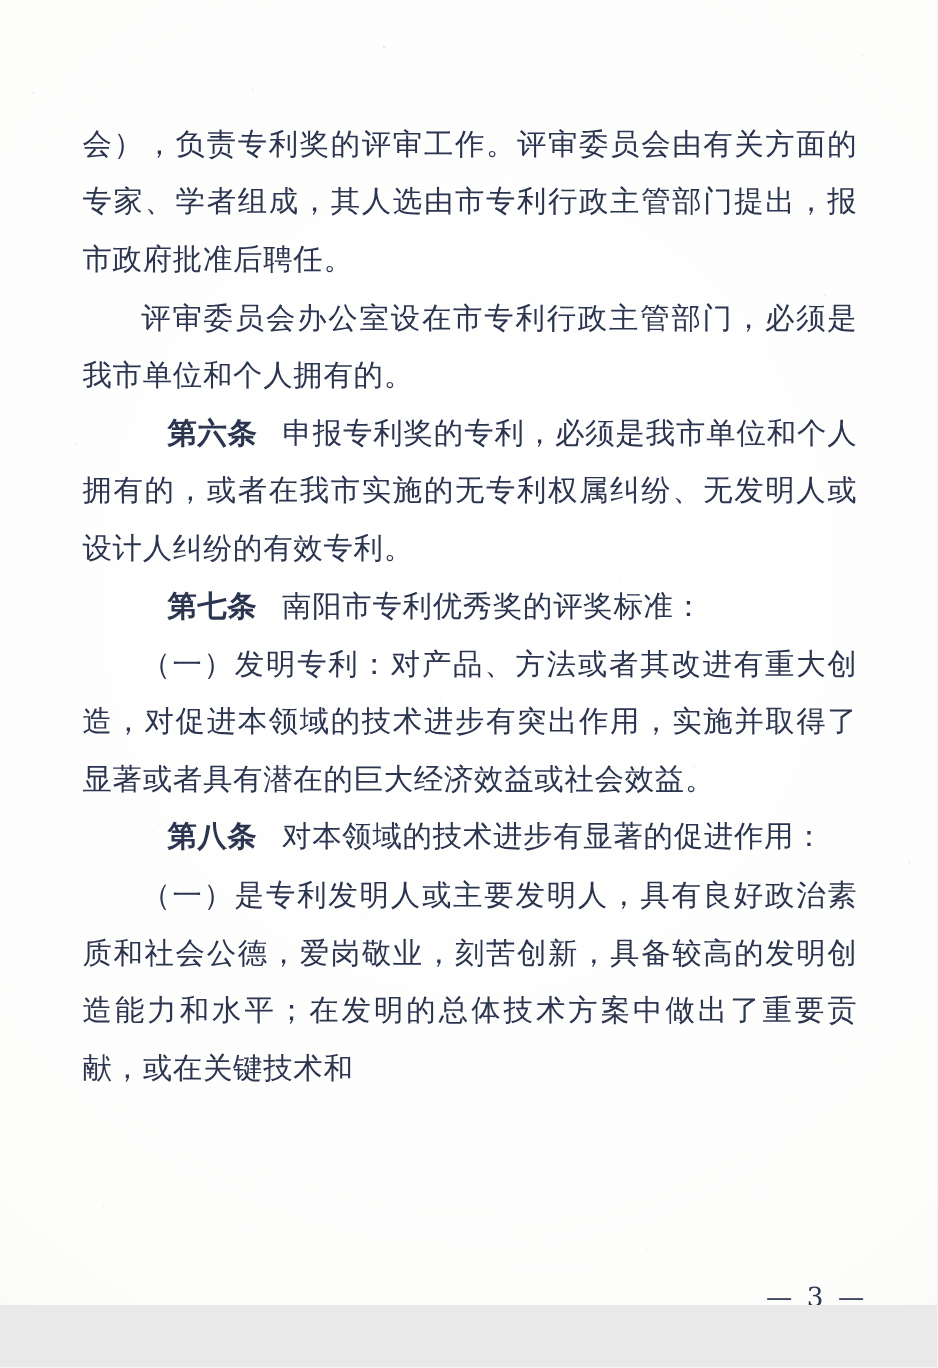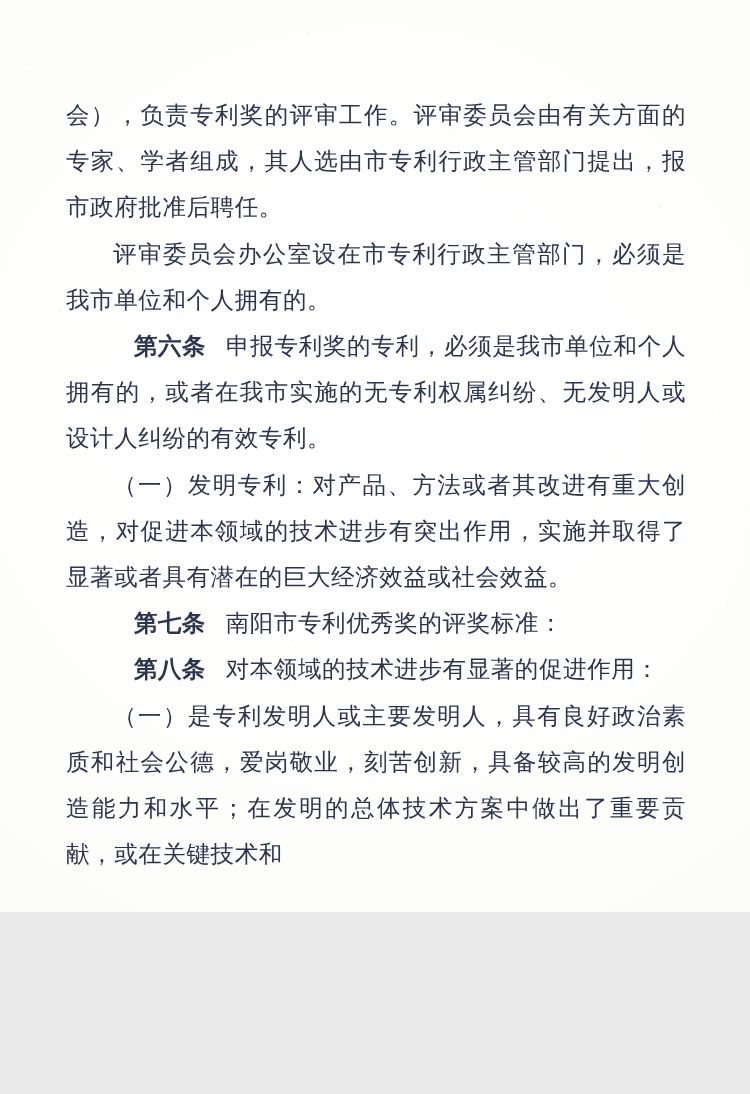--- a/index.html
+++ b/index.html
@@ -5,21 +5,21 @@
 <style>
   html, body {
     margin: 0;
     padding: 0;
     background: #e9e9e9;
   }
 
   .page {
     position: relative;
     width: 750px;
-    height: 912px;
+    height: 1044px;
     margin: 0 auto;
     background: #fefefe;
     overflow: hidden;
     font-family: "DejaVu Serif", "Liberation Serif", serif;
     
     background-image:
       radial-gradient(ellipse 120% 95% at 50% 45%, #ffffff 0%, #fdfdfc 62%, #f6f6f4 88%, #f0efec 100%);
   }
 
   
@@ -107,23 +107,23 @@
   <div class="speckle"></div>
 
   <div class="body-text">
 
     <p class="para no-indent"><span>会），负责专利奖的评审工作。评审委员会由有关方面的专家、学者组成，其人选由市专利行政主管部门提出，报市政府批准后聘任。</span></p>
 
     <p class="para"><span>评审委员会办公室设在市专利行政主管部门，必须是我市单位和个人拥有的。</span></p>
 
     <p class="para"><span class="article-label">第六条</span><span>申报专利奖的专利，必须是我市单位和个人拥有的，或者在我市实施的无专利权属纠纷、无发明人或设计人纠纷的有效专利。</span></p>
 
+    <p class="para"><span class="article-label">第七条</span><span>南阳市专利优秀奖的评奖标准：</span></p>
+
     <p class="para"><span>（一）发明专利：对产品、方法或者其改进有重大创造，对促进本领域的技术进步有突出作用，实施并取得了显著或者具有潜在的巨大经济效益或社会效益。</span></p>
-
-    <p class="para"><span class="article-label">第七条</span><span>南阳市专利优秀奖的评奖标准：</span></p>
 
 
 
     <p class="para"><span class="article-label">第八条</span><span>对本领域的技术进步有显著的促进作用：</span></p>
 
     <p class="para"><span>（一）是专利发明人或主要发明人，具有良好政治素质和社会公德，爱岗敬业，刻苦创新，具备较高的发明创造能力和水平；在发明的总体技术方案中做出了重要贡献，或在关键技术和</span></p>
 
   </div>
 
   <div class="folio">— 3 —</div>

